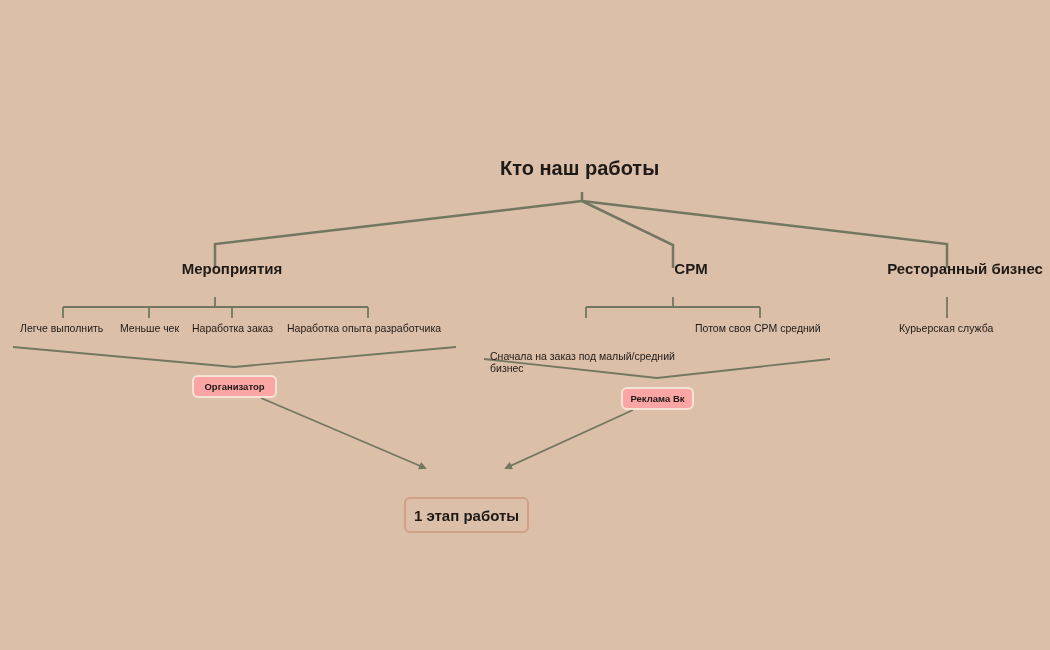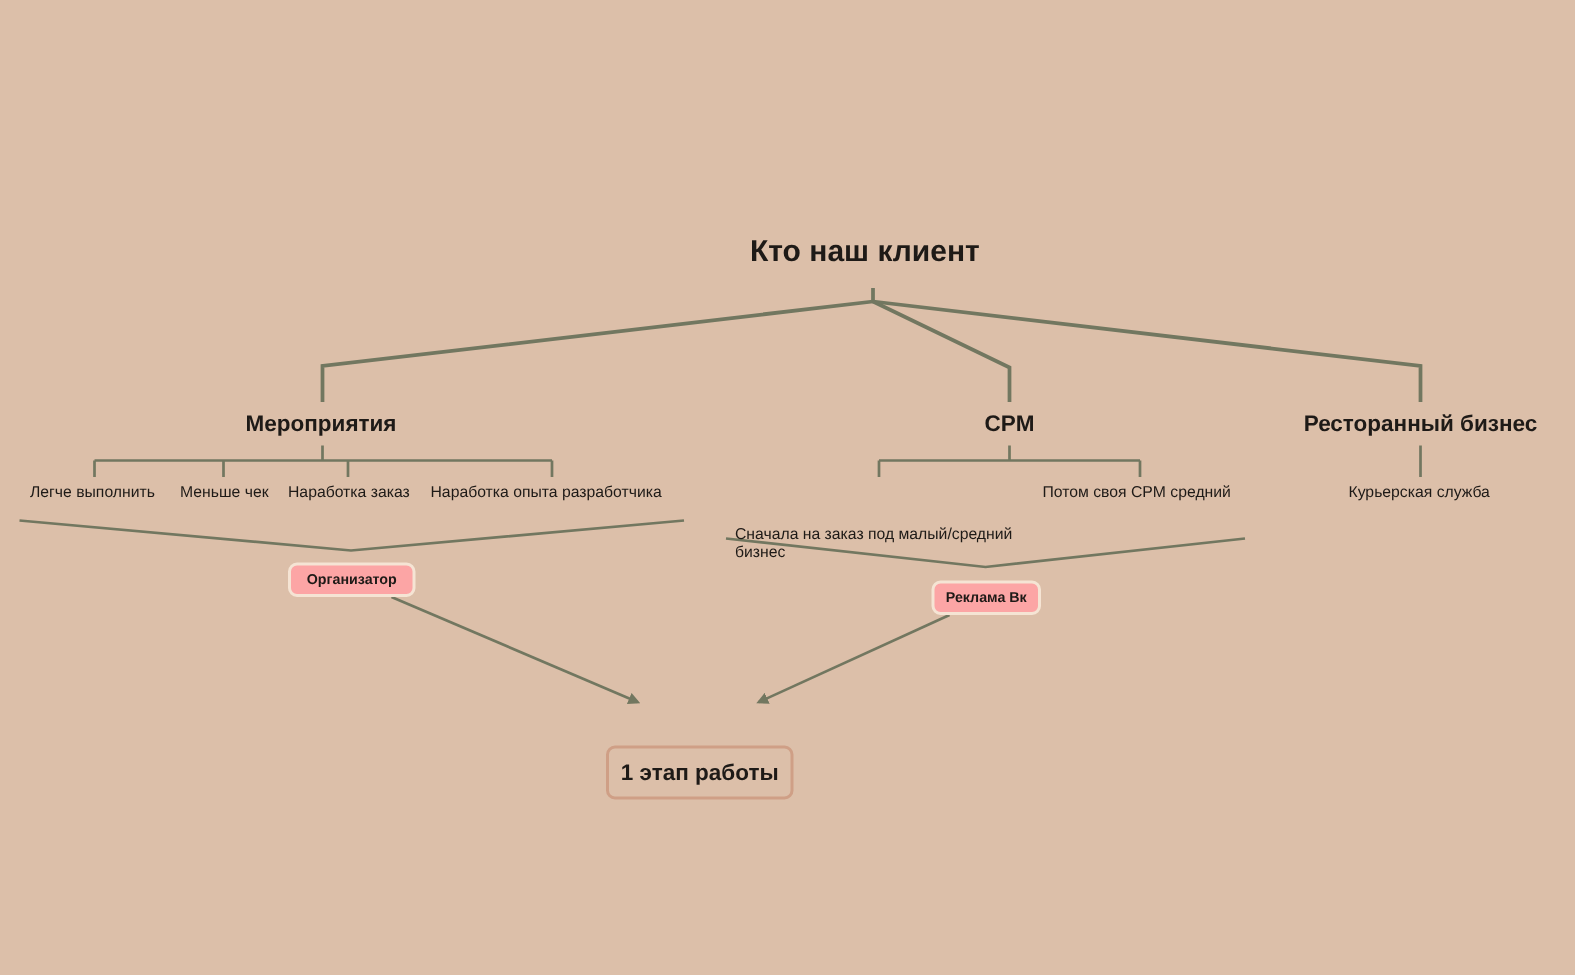--- a/index.html
+++ b/index.html
@@ -7,21 +7,21 @@
     width: 1050px; height: 650px; overflow: hidden;
     background: #dcbfa9;
     font-family: "Liberation Sans", "DejaVu Sans", sans-serif;
     color: #1e1a17;
     position: relative;
   }
   #canvas { position: absolute; left: 0; top: 0; width: 1050px; height: 650px; }
   .lines { position: absolute; left: 0; top: 0; }
   .node { position: absolute; white-space: nowrap; }
   .root { font-size: 20px; font-weight: bold; left: 500px; top: 157px; }
-  .topic { font-size: 15px; font-weight: bold; transform: translateX(-50%); top: 274px; color: #1e1a17; }
+  .topic { font-size: 15px; font-weight: bold; transform: translateX(-50%); top: 260px; color: #1e1a17; margin-left: 18px; }
   .sub { font-size: 10.5px; top: 322px; color: #1e1a17; }
   .sub.wrap { white-space: normal; width: 200px; line-height: 12px; }
   .summary-box {
     position: absolute; box-sizing: border-box;
     border: 2px solid #f5e4d4; border-radius: 6px;
     font-size: 9.5px; font-weight: bold;
     display: flex; align-items: center; justify-content: center;
     background: #fca5a5;
   }
   .final-box {
@@ -60,21 +60,21 @@
       <path d="M947,297 L947,318"></path>
 
       <path d="M13,347 L234,367 L456,347"></path>
       <path d="M484,359 L657,378 L830,359"></path>
 
       <path d="M261,398 L425,468" marker-end="url(#arrow)"></path>
       <path d="M633,410 L506,468" marker-end="url(#arrow)"></path>
     </g>
   </svg>
 
-  <div class="node root">Кто наш клиент</div>
+  <div class="node root">Кто наш работы</div>
 
   <div class="node topic" style="left:214px;">Мероприятия</div>
   <div class="node topic" style="left:673px;">CPM</div>
   <div class="node topic" style="left:947px;">Ресторанный бизнес</div>
 
   <div class="node sub" style="left:20px;">Легче выполнить</div>
   <div class="node sub" style="left:120px;">Меньше чек</div>
   <div class="node sub" style="left:192px;">Наработка заказ</div>
   <div class="node sub" style="left:287px;">Наработка опыта разработчика</div>
 

